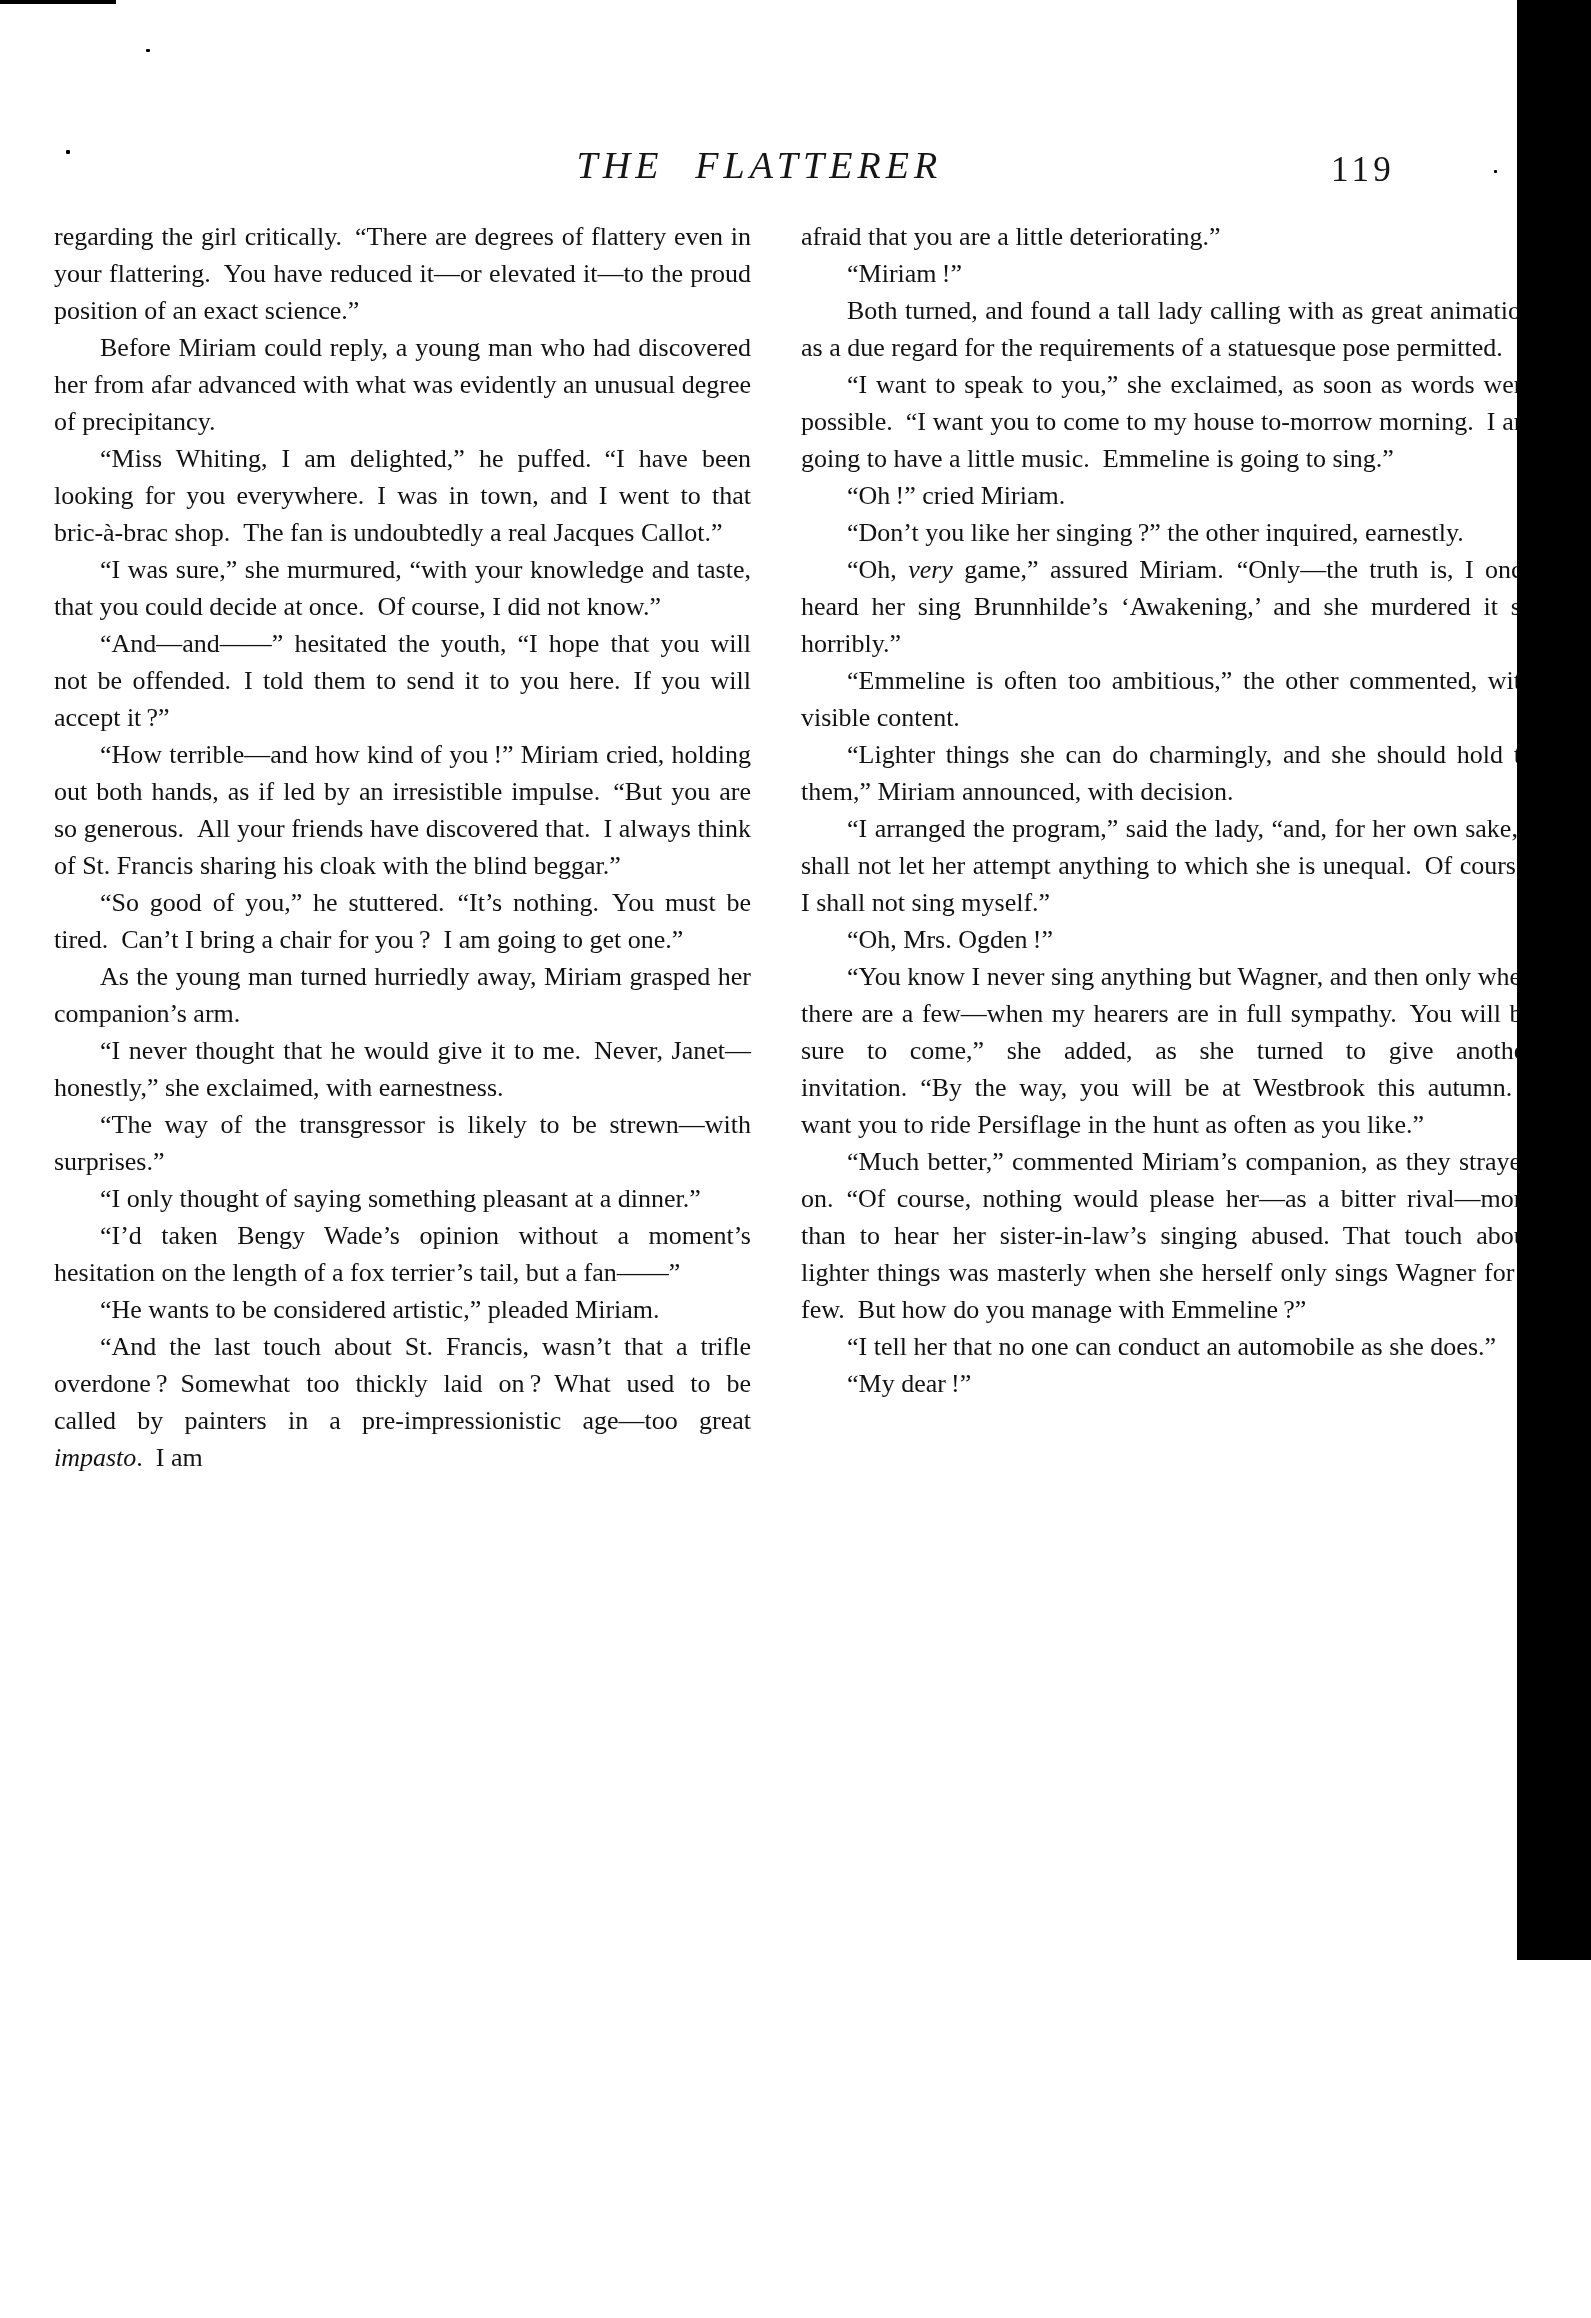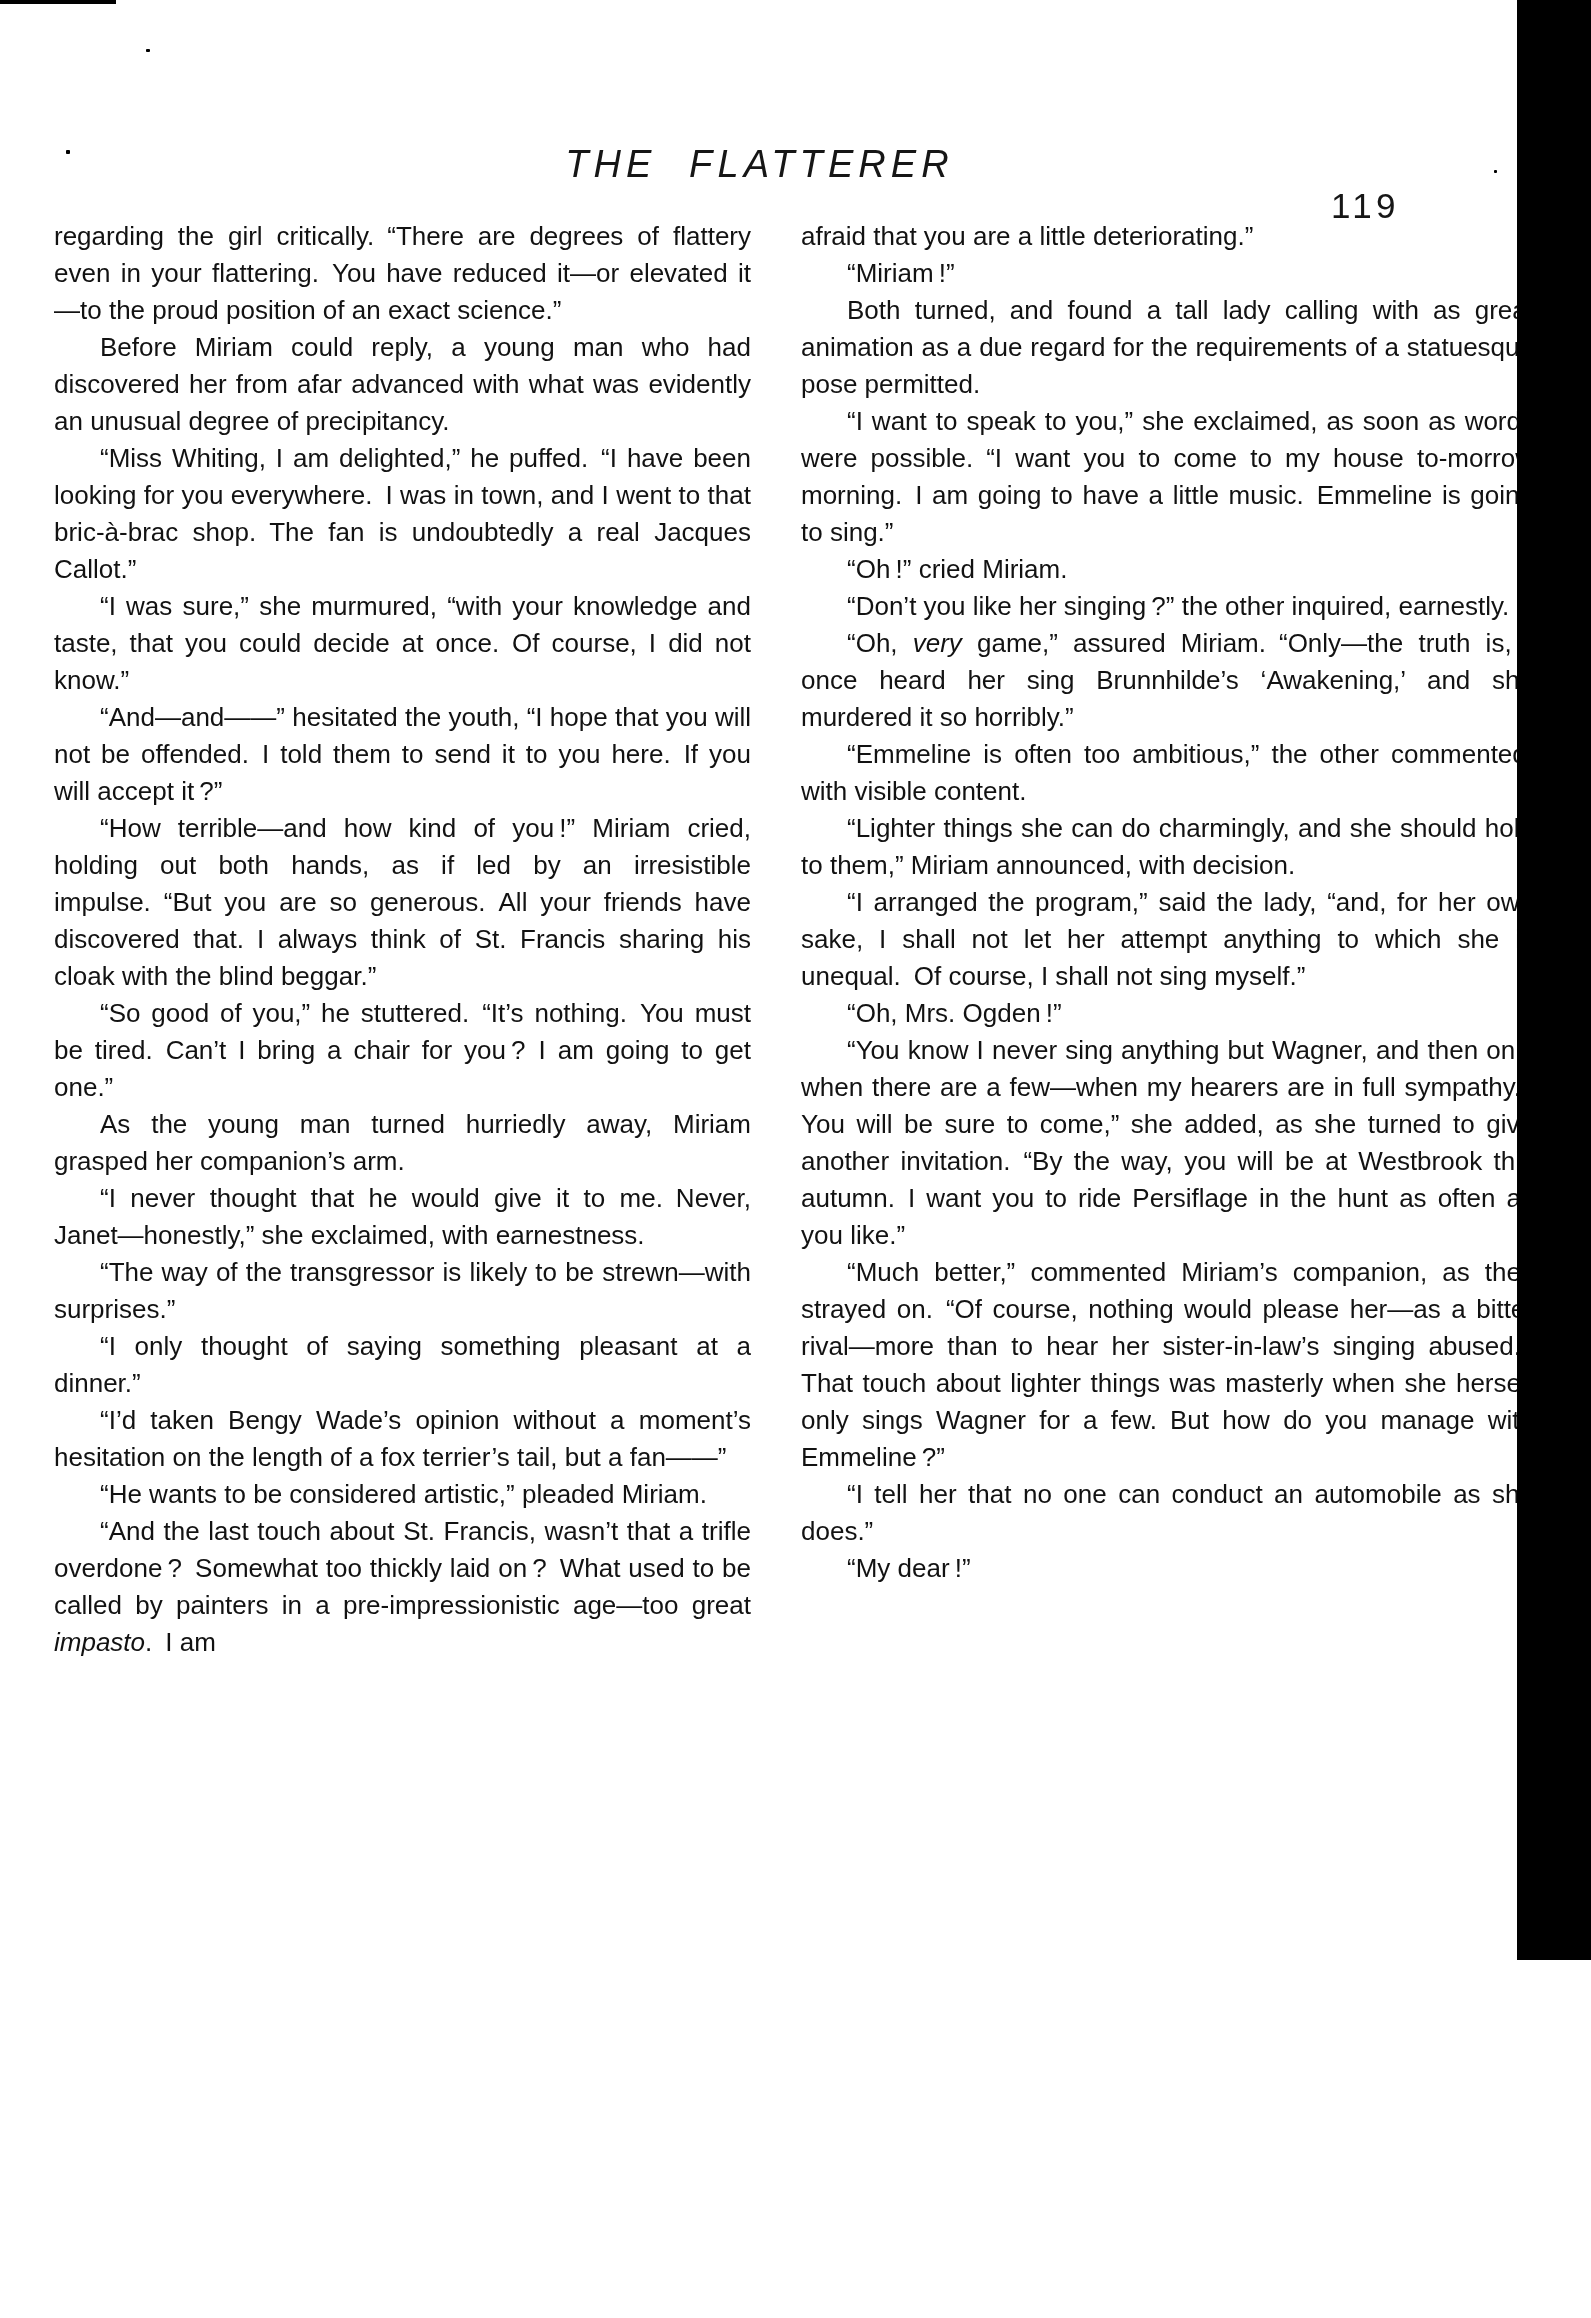--- a/index.html
+++ b/index.html
@@ -2,21 +2,21 @@
 <html style="font-size:13.6px"><head>
 <meta charset="utf-8">
 <style>
   html,body{margin:0;padding:0;background:#ffffff;}
   .page{
     position:relative;
     width:1592px;
     height:1960px;
     background:#ffffff;
     overflow:hidden;
-    font-family:Liberation Sans, sans-serif;
+    font-family:Liberation Serif, serif;
     color:#141414;
   }
   
   .running-head{
     position:absolute;
     top:143px;
     left:0;
     width:1519px;
     text-align:center;
     font-style:italic;
@@ -26,21 +26,20 @@
     color:#161616;
     white-space:nowrap;
   }
   .page-number{
     position:absolute;
     top:150px;
     left:1331px;
     font-size:35px;
     letter-spacing:4.3px;
     color:#161616;
-    margin-top:36px;
   }
   
   .column{
     position:absolute;
     top:218px;
     text-align:justify;
     font-size:26px;
     line-height:37px;
     color:#121212;
   }

